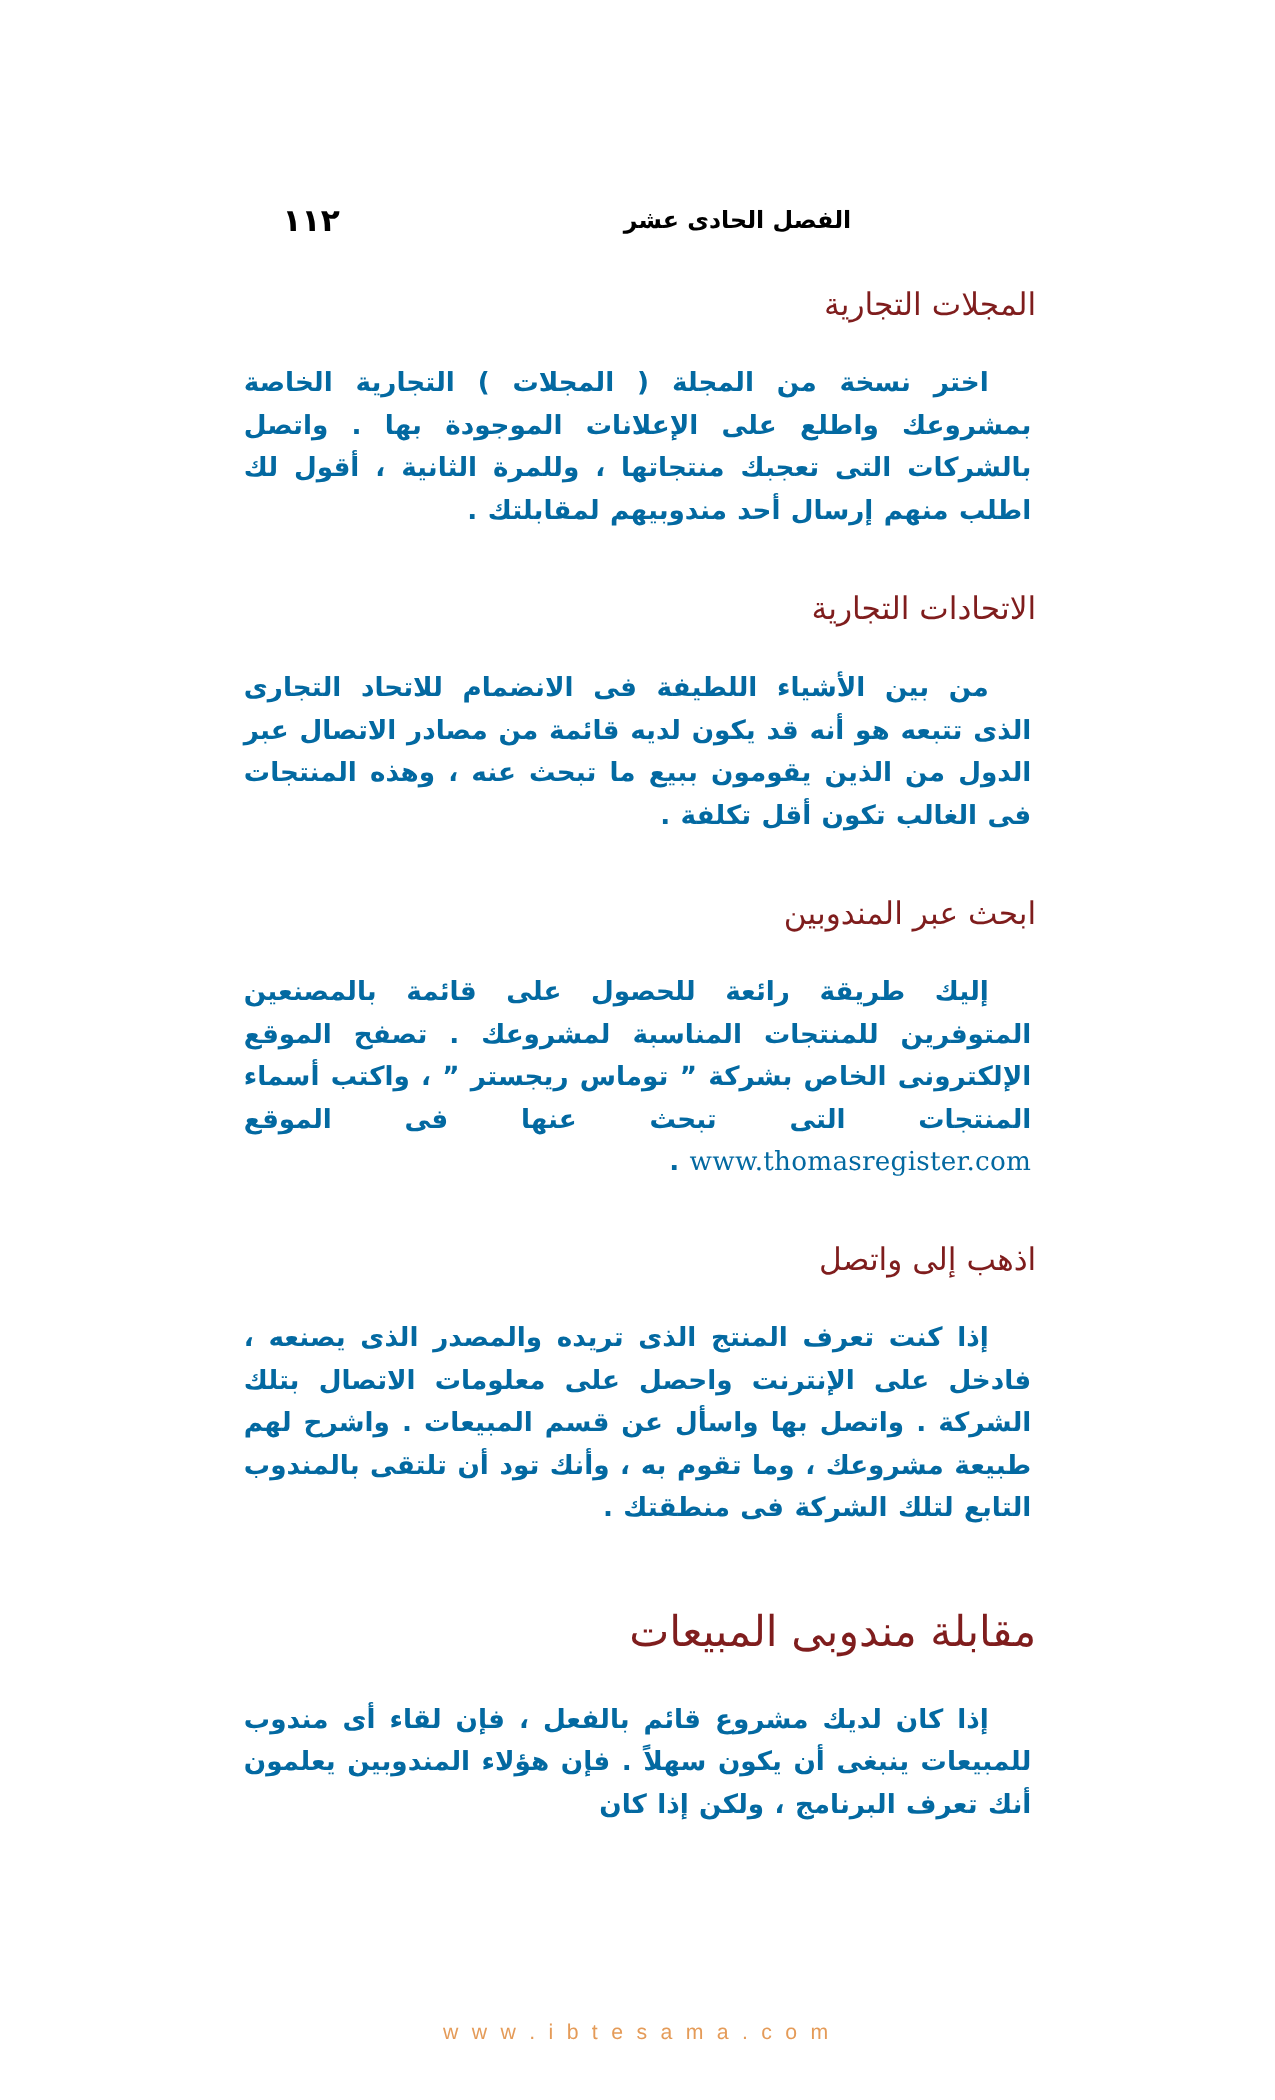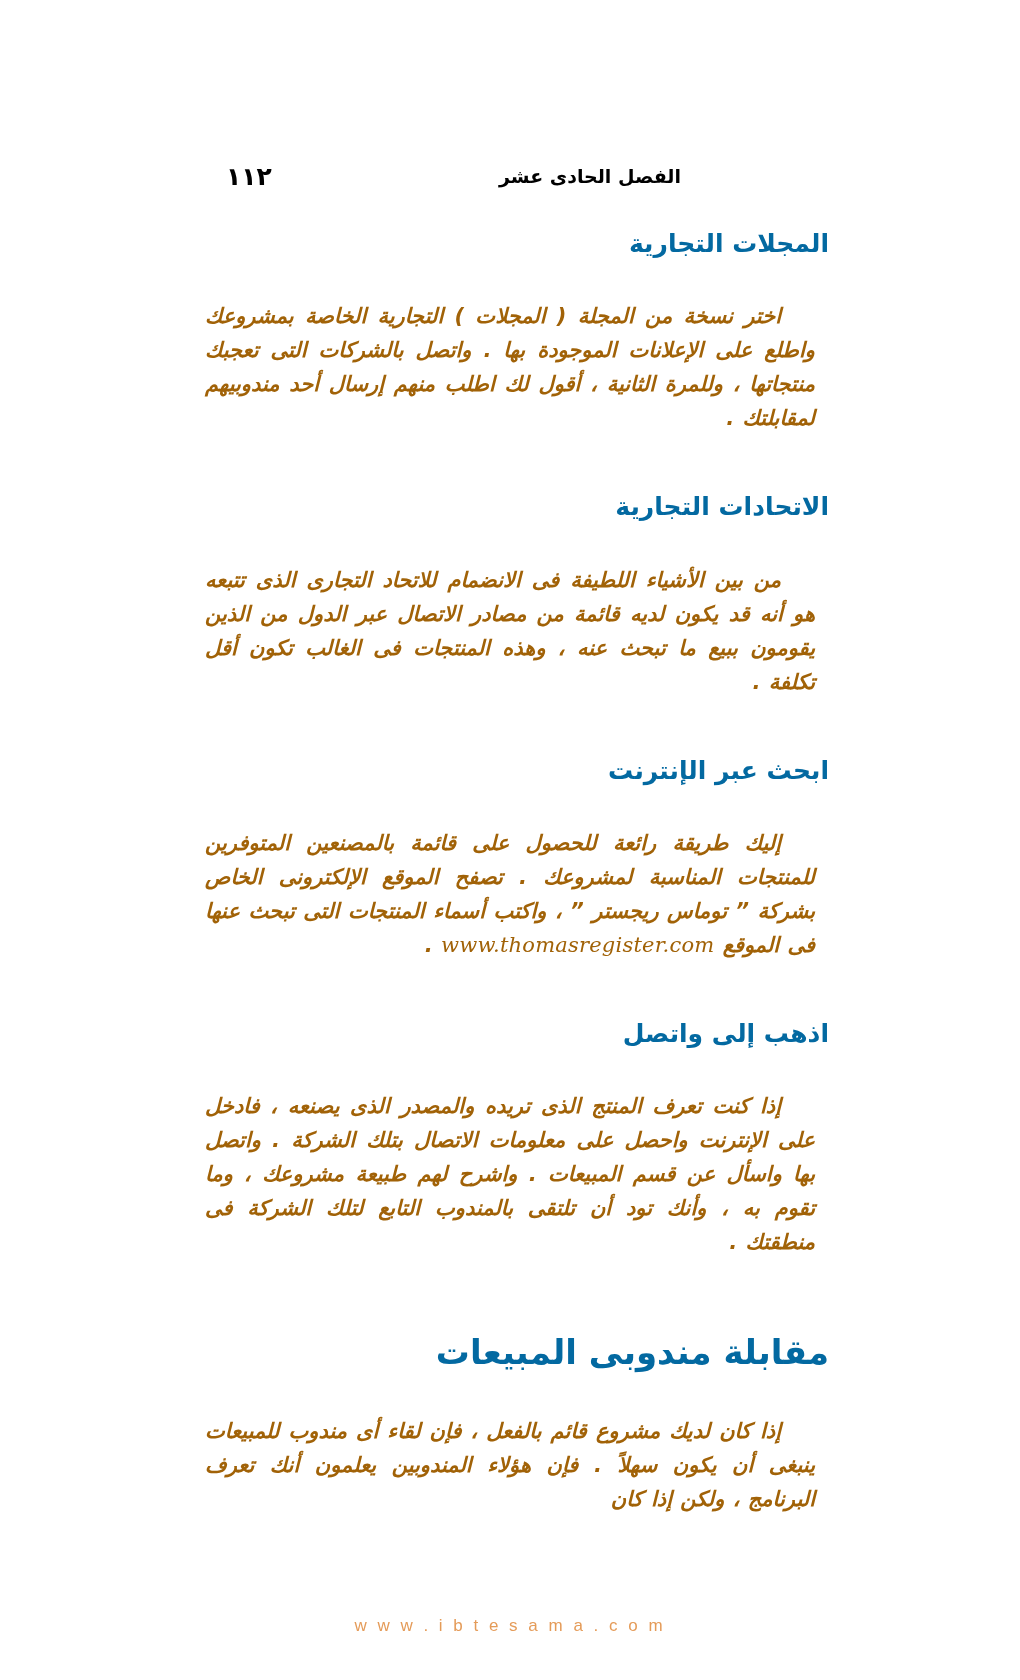--- a/index.html
+++ b/index.html
@@ -58,47 +58,46 @@
     right: 135px;
     left: 135px;
     direction: rtl;
   }
 
   .section { margin-bottom: 2px; }
 
   h2.heading {
     font-family: "DejaVu Sans", sans-serif;
     font-size: 25px;
-    font-weight: 700;
-    color: #0369a1;
+    font-weight: 400;
+    color: #7f1d1d;
     margin: 0;
     padding: 0;
     text-align: right;
     line-height: 1.25;
     letter-spacing: -0.5px;
   }
 
   h2.heading.centered {
     text-align: right;
     font-size: 34px;
     letter-spacing: -1px;
   }
 
   .para {
     font-family: "DejaVu Sans", sans-serif;
     font-size: 21px;
     font-weight: 700;
-    color: #a16207;
+    color: #0369a1;
     line-height: 1.62;
     text-align: justify;
     text-align-last: right;
-    margin: 14px;
+    margin: 4px;
     padding: 0;
     word-spacing: 1px;
-    font-style: italic;
   }
   .para .indent { display: inline-block; width: 34px; }
 
   .para .ltr {
     direction: ltr;
     unicode-bidi: embed;
     display: inline-block;
     font-family: "DejaVu Serif", serif;
     font-weight: 400;
     font-size: 21px;
@@ -148,21 +147,21 @@
 
     <div class="section">
       <h2 class="heading">الاتحادات التجارية</h2>
       <div class="gap-heading-para"></div>
       <p class="para"><span class="indent"></span><span>من بين الأشياء اللطيفة فى الانضمام للاتحاد التجارى الذى تتبعه هو أنه قد يكون لديه قائمة من مصادر الاتصال عبر الدول من الذين يقومون ببيع ما تبحث عنه ، وهذه المنتجات فى الغالب تكون أقل تكلفة .</span></p>
     </div>
 
     <div class="gap-para-heading"></div>
 
     <div class="section">
-      <h2 class="heading">ابحث عبر الإنترنت</h2>
+      <h2 class="heading">ابحث عبر المندوبين</h2>
       <div class="gap-heading-para"></div>
       <p class="para"><span class="indent"></span><span>إليك طريقة رائعة للحصول على قائمة بالمصنعين المتوفرين للمنتجات المناسبة لمشروعك . تصفح الموقع الإلكترونى الخاص بشركة ” توماس ريجستر ” ، واكتب أسماء المنتجات التى تبحث عنها فى الموقع </span><span class="ltr">www.thomasregister.com</span><span> .</span></p>
     </div>
 
     <div class="gap-para-heading"></div>
 
     <div class="section">
       <h2 class="heading">اذهب إلى واتصل</h2>
       <div class="gap-heading-para"></div>
       <p class="para"><span class="indent"></span><span>إذا كنت تعرف المنتج الذى تريده والمصدر الذى يصنعه ، فادخل على الإنترنت واحصل على معلومات الاتصال بتلك الشركة . واتصل بها واسأل عن قسم المبيعات . واشرح لهم طبيعة مشروعك ، وما تقوم به ، وأنك تود أن تلتقى بالمندوب التابع لتلك الشركة فى منطقتك .</span></p>

